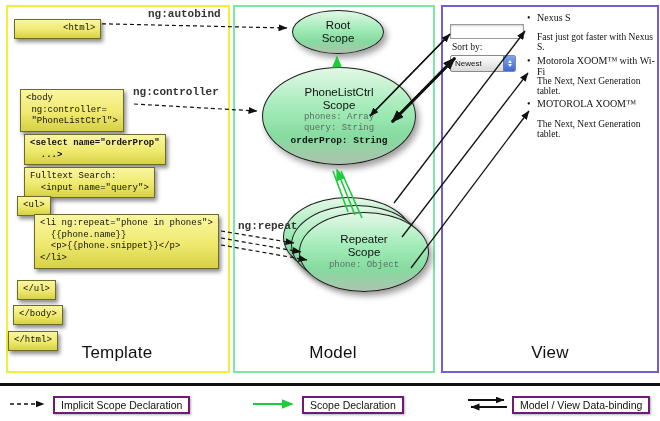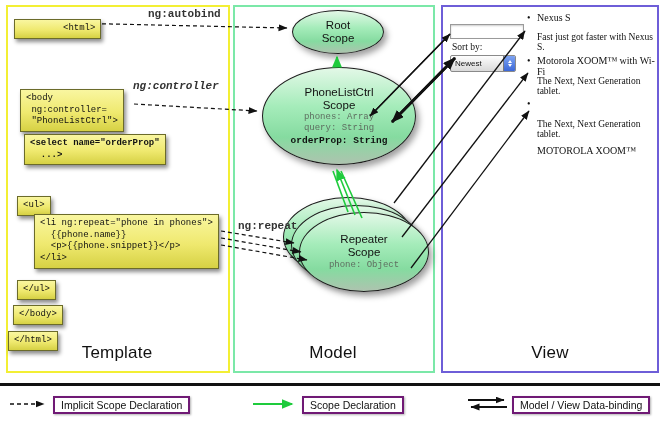--- a/index.html
+++ b/index.html
@@ -31,21 +31,21 @@
   #box-ul-open{left:17px;top:196px;}
   #box-li{left:34px;top:214px;}
   #box-ul-close{left:17px;top:280px;}
   #box-body-close{left:13px;top:305px;}
   #box-html-close{left:8px;top:331px;text-align:center;}
 
   
   .edge-label{position:absolute;z-index:6;font-family:"Liberation Mono",monospace;
               font-size:11px;font-weight:bold;color:#333;}
   #lbl-autobind{left:148px;top:8px;}
-  #lbl-controller{left:133px;top:80px;font-style:italic;}
+  #lbl-controller{left:133px;top:86px;}
   #lbl-repeat{left:238px;top:220px;}
 
   
   .scope{position:absolute;z-index:2;border:1.5px solid #1c1c1c;border-radius:50%;
          background:linear-gradient(180deg,#e3f8e7 0%,#a5ecba 40%,#85dba0 72%,#aec3af 100%);
          box-shadow:3px 4px 6px rgba(0,0,0,.38);
          display:flex;flex-direction:column;align-items:center;justify-content:center;
          text-align:center;}
   .scope-title{font-size:11.5px;color:#111;white-space:pre-line;line-height:1.15;}
   .scope-prop{font-family:"Liberation Mono",monospace;font-size:9px;color:#5e6e60;line-height:1.25;}
@@ -79,21 +79,21 @@
                      display:flex;flex-direction:column;align-items:center;justify-content:center;gap:1px;}
   .tri-up{width:0;height:0;border-left:2.5px solid transparent;border-right:2.5px solid transparent;
           border-bottom:3px solid #fff;}
   .tri-down{width:0;height:0;border-left:2.5px solid transparent;border-right:2.5px solid transparent;
             border-top:3px solid #fff;}
   .view-item-bullet{position:absolute;left:527px;font-size:10px;color:#111;}
   .view-item-title{position:absolute;left:537px;font-size:10px;color:#111;width:118px;}
   .view-item-desc{position:absolute;left:537px;font-size:9.5px;color:#111;width:118px;}
   #vi-b1{top:12px;} #vi-t1{top:12px;} #vi-d1{top:32px;}
   #vi-b2{top:55px;} #vi-t2{top:55px;} #vi-d2{top:76px;}
-  #vi-b3{top:98px;} #vi-t3{top:98px;margin-top:47px;} #vi-d3{top:119px;}
+  #vi-b3{top:98px;} #vi-t3{top:98px;} #vi-d3{top:119px;}
 
   
   #separator{position:absolute;left:0;top:383px;width:660px;height:3px;background:#111;}
   .legend-box{position:absolute;top:396px;z-index:6;background:#fff;border:2px solid #701a75;
               box-shadow:1px 1px 2px rgba(0,0,0,.3);padding:1px 6px;font-size:10.5px;color:#111;
               white-space:nowrap;}
   #legend-box-1{left:53px;}
   #legend-box-2{left:302px;}
   #legend-box-3{left:512px;}
 </style>
@@ -151,20 +151,24 @@
     </div>
   <div class="code-box" id="box-body-open">
       <pre>&lt;body
  ng:controller=
  "PhoneListCtrl"&gt;</pre>
     </div>
   <div class="code-box bold" id="box-select">
       <pre>&lt;select name="orderProp"
   ...&gt;</pre>
     </div>
+  <div class="code-box" id="box-fulltext">
+      <pre>Fulltext Search:
+  &lt;input name="query"&gt;</pre>
+    </div>
   <div class="code-box" id="box-ul-open">
       <pre>&lt;ul&gt;</pre>
     </div>
   <div class="code-box" id="box-li">
       <pre>&lt;li ng:repeat="phone in phones"&gt;
   {{phone.name}}
   &lt;p&gt;{{phone.snippet}}&lt;/p&gt;
 &lt;/li&gt;</pre>
     </div>
   <div class="code-box" id="box-ul-close">

